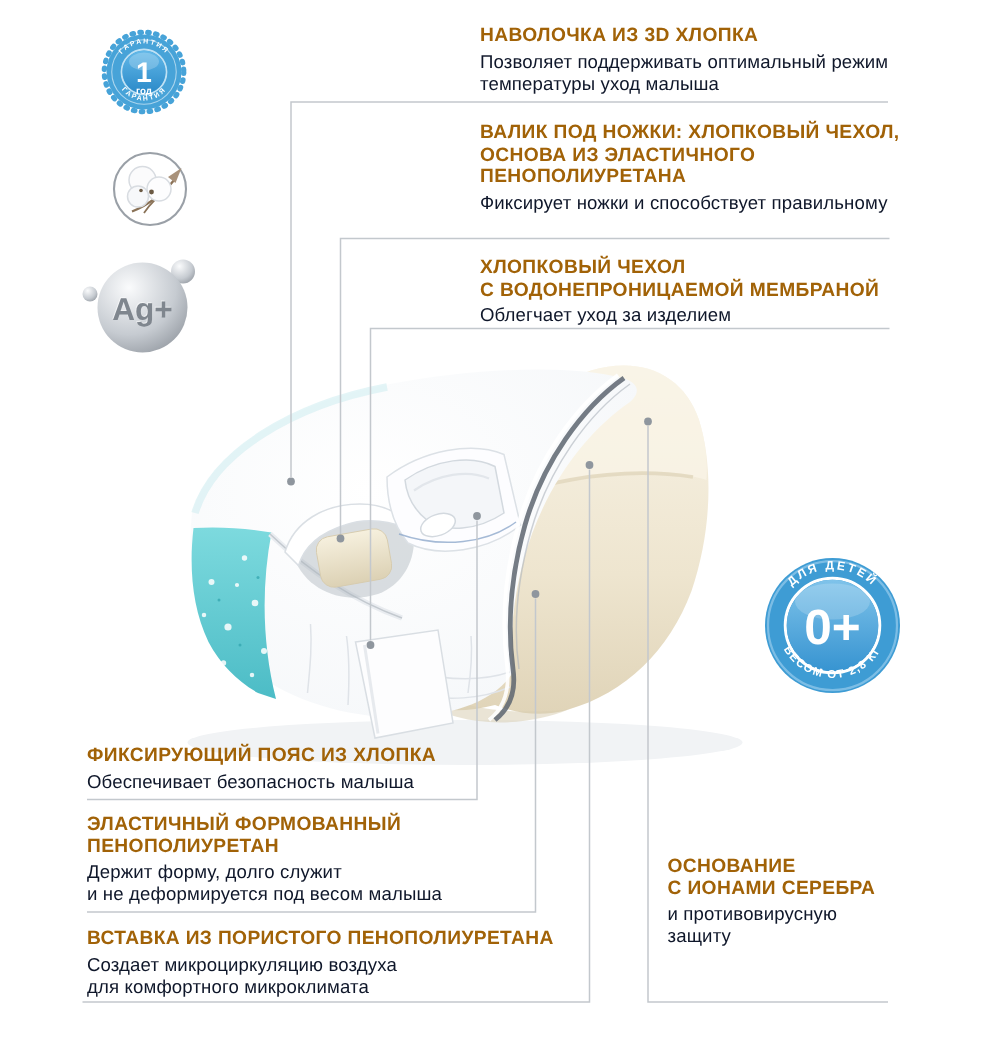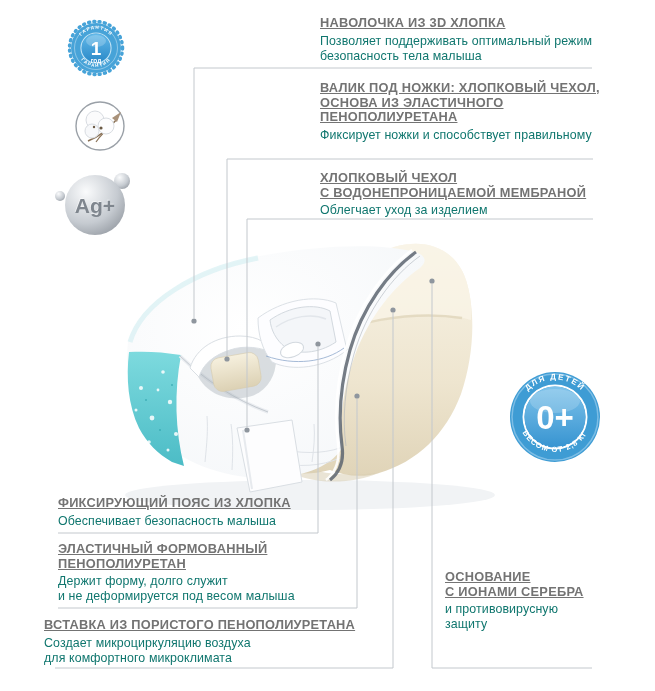--- a/index.html
+++ b/index.html
@@ -1,28 +1,28 @@
 <!DOCTYPE html>
 <html><head>
 <meta charset="utf-8">
 <style>
   html,body{margin:0;padding:0;background:#fff;}
   #page{position:relative;width:655px;height:691px;background:#fff;overflow:hidden;
         font-family:"Liberation Sans",sans-serif;}
   svg{position:absolute;left:0;top:0;}
   .callout{position:absolute;}
-  .c-title div{font:700 12.8px/14.5px "Liberation Sans",sans-serif;color:#737373;letter-spacing:.25px;text-decoration:underline;}
+  .c-title div{font:700 12.8px/14.5px "Liberation Sans",sans-serif;color:#a16207;letter-spacing:.25px;}
   .c-body{margin-top:3px;}
-  .c-body div{font:400 12.4px/15px "Liberation Sans",sans-serif;color:#0f766e;letter-spacing:.1px;}
+  .c-body div{font:400 12.4px/15px "Liberation Sans",sans-serif;color:#0f172a;letter-spacing:.1px;}
   #cb1{left:320px;top:16px;width:332px;}
   #cb2{left:320px;top:81px;width:335px;}
   #cb3{left:320px;top:171px;width:335px;}
   #cb4{left:58px;top:496px;width:300px;}
   #cb5{left:58px;top:542px;width:300px;}
-  #cb6{left:44px;top:618px;width:340px;}
+  #cb6{left:58px;top:618px;width:340px;}
   #cb7{left:445px;top:570px;width:205px;}
 </style>
 </head>
 <body>
 
 <div id="page">
 
 <svg width="655" height="691" viewBox="0 0 655 691">
   <defs>
     <linearGradient id="gBeige" x1="0" y1="0" x2="0" y2="1">
@@ -210,21 +210,21 @@
     <ellipse cx="555" cy="401" rx="25" ry="12" fill="#ffffff" opacity=".18"></ellipse>
   </g>
 </svg>
 
 <div class="callout" id="cb1">
   <div class="c-title">
     <div>НАВОЛОЧКА ИЗ 3D ХЛОПКА</div>
   </div>
   <div class="c-body">
     <div>Позволяет поддерживать оптимальный режим</div>
-    <div>безопасность тела малыша</div>
+    <div>температуры уход малыша</div>
   </div>
 </div>
 
 <div class="callout" id="cb2">
   <div class="c-title">
     <div>ВАЛИК ПОД НОЖКИ: ХЛОПКОВЫЙ ЧЕХОЛ,</div>
     <div>ОСНОВА ИЗ ЭЛАСТИЧНОГО</div>
     <div>ПЕНОПОЛИУРЕТАНА</div>
   </div>
   <div class="c-body">

